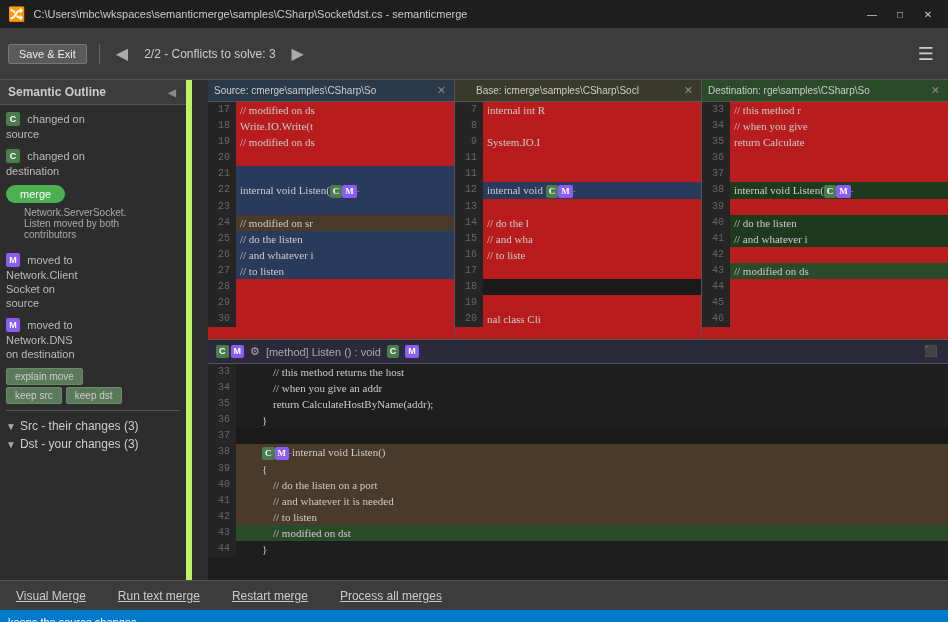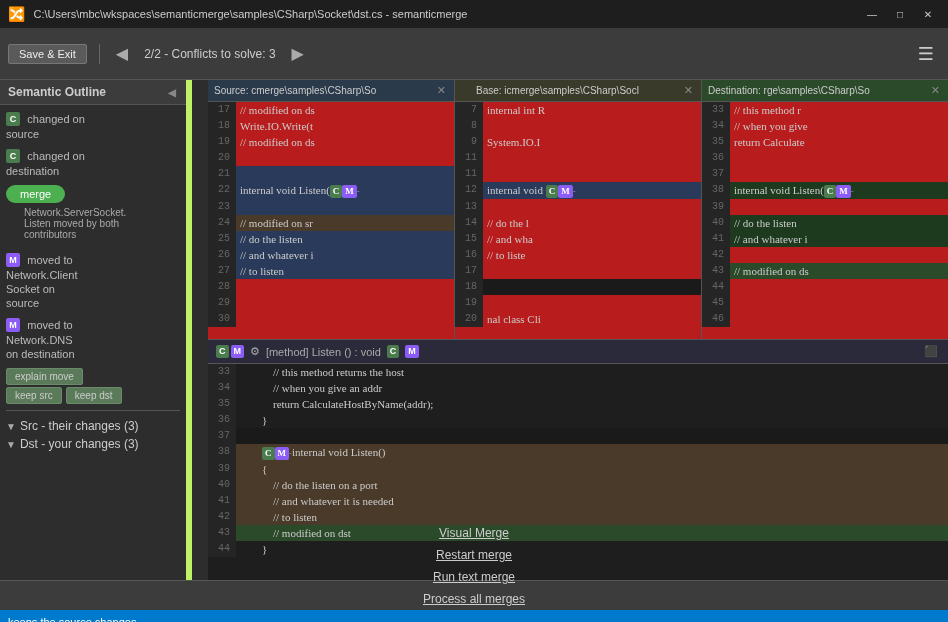--- a/index.html
+++ b/index.html
@@ -235,24 +235,23 @@
       font-size: 11px;
       background: #1e1e1e;
     }
 
     
     #bottom-toolbar {
       background: #3c3c3c;
       height: 30px;
       display: flex;
       align-items: center;
-      justify-content: flex-end;
+      justify-content: flex-start;
       border-top: 1px solid #555;
       font-size: 12px;
-      flex-direction: column;
     }
     .bottom-btn {
       background: none;
       border: none;
       color: #ccc;
       cursor: pointer;
       padding: 4px 16px;
       text-decoration: underline;
       font-size: 12px;
     }
@@ -610,20 +609,20 @@
       <div class="code-line">
           <span class="line-num">44</span>
           <span class="line-content">        }</span>
         </div>
     </div>
   </div>
 </div>
 
 <div id="bottom-toolbar">
   <button class="bottom-btn">Visual Merge</button>
+  <button class="bottom-btn">Run text merge</button>
   <button class="bottom-btn">Restart merge</button>
-  <button class="bottom-btn">Run text merge</button>
   <button class="bottom-btn">Process all merges</button>
 </div>
 
 <div id="status-bar">
   <span>keeps the source changes</span>
 </div>
 
 </body></html>

